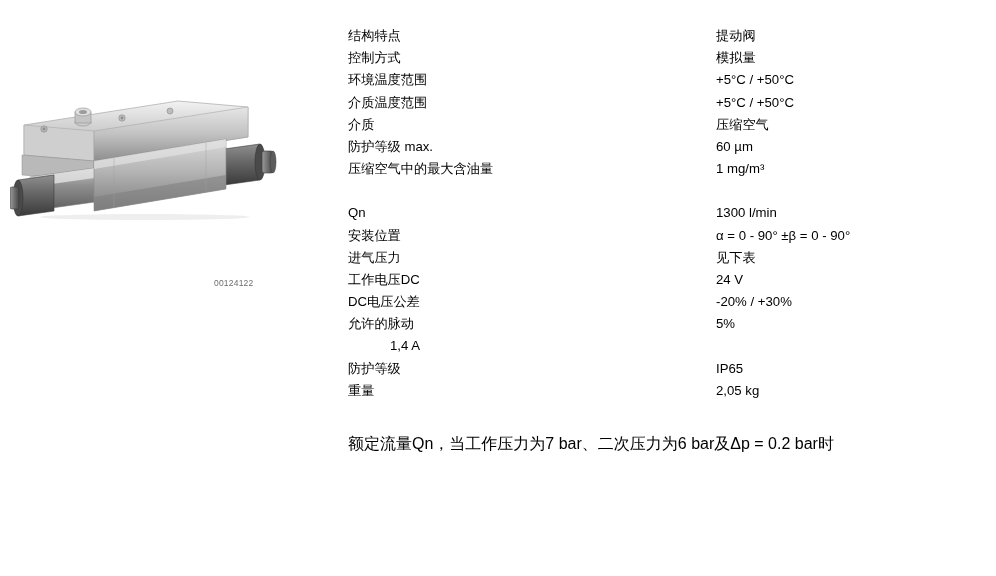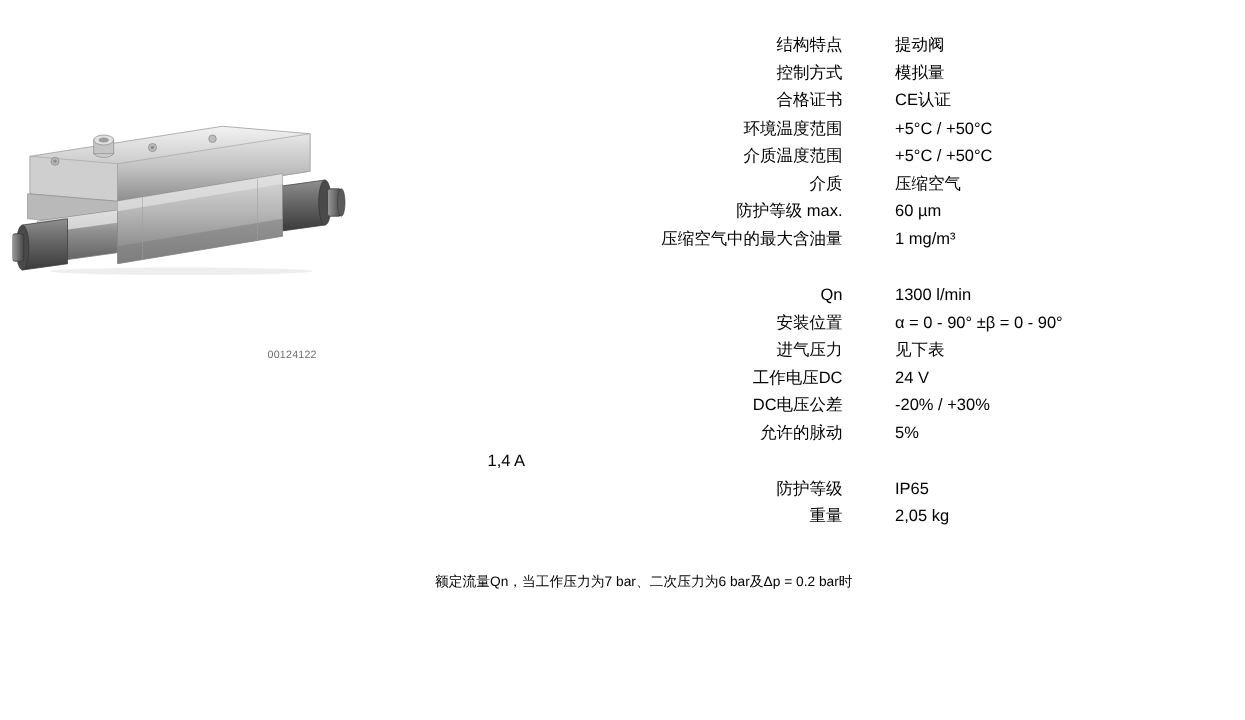--- a/index.html
+++ b/index.html
@@ -60,41 +60,40 @@
     align-items: baseline;
     line-height: 22.2px;
     height: 22.2px;
   }
   .spec-label {
     width: 326px;
     flex: 0 0 326px;
     font-size: 13.2px;
     color: #000;
     white-space: nowrap;
-    text-align: right;
   }
   .spec-value {
     font-size: 13.2px;
     color: #000;
     white-space: nowrap;
     margin-left: 42px;
   }
   .spacer-row {
     height: 22px;
   }
   .spacer-row-small {
     height: 21px;
   }
   .section-title {
     font-size: 13.2px;
     line-height: 22.2px;
     height: 22.2px;
   }
   .footnote {
-    font-size: 11px;
+    font-size: 16px;
     line-height: 22.2px;
     padding-top: 10px;
     white-space: nowrap;
   }
 </style>
 </head>
 <body>
 
 <div class="page">
 
@@ -182,24 +181,20 @@
     <div>
       <div class="spec-row">
         <div class="spec-label">结构特点</div>
         <div class="spec-value">提动阀</div>
       </div>
       <div class="spec-row">
         <div class="spec-label">控制方式</div>
         <div class="spec-value">模拟量</div>
       </div>
       <div class="spec-row">
-        <div class="spec-label">合格证书</div>
-        <div class="spec-value">CE认证</div>
-      </div>
-      <div class="spec-row">
         <div class="spec-label">环境温度范围</div>
         <div class="spec-value">+5°C / +50°C</div>
       </div>
       <div class="spec-row">
         <div class="spec-label">介质温度范围</div>
         <div class="spec-value">+5°C / +50°C</div>
       </div>
       <div class="spec-row">
         <div class="spec-label">介质</div>
         <div class="spec-value">压缩空气</div>

